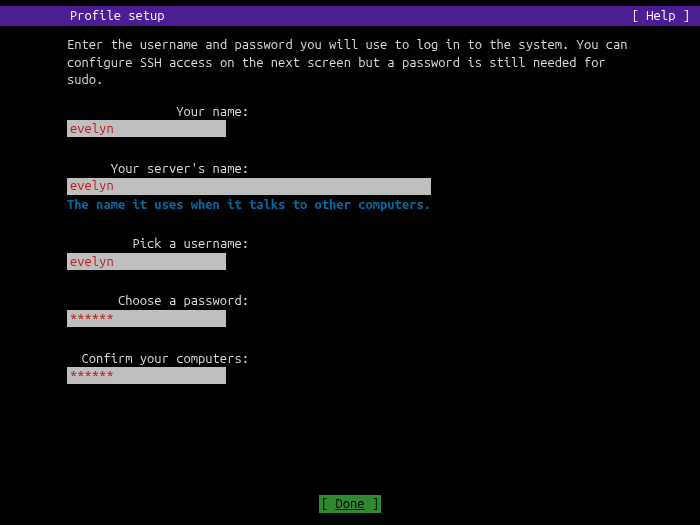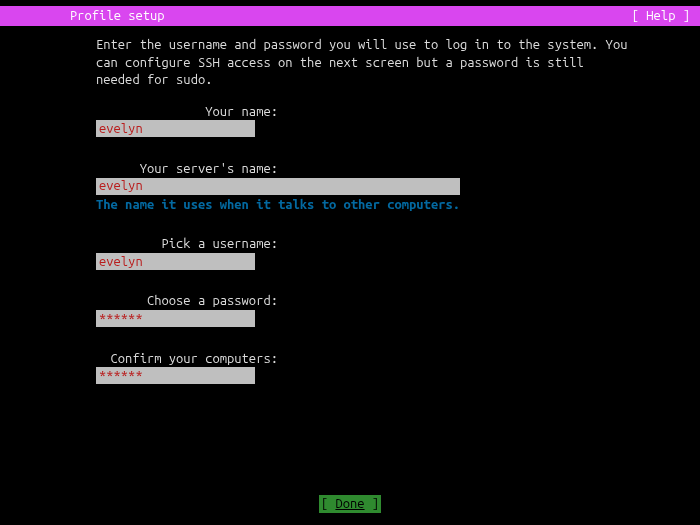--- a/index.html
+++ b/index.html
@@ -12,35 +12,35 @@
     color: #fff;
     overflow: hidden;
     line-height: 1.35;
   }
   .screen {
     width: 700px;
     height: 525px;
     position: relative;
   }
   .header {
-    background: #d946ef;
+    background: #4c1d95;
     color: #fff;
     height: 20px;
     display: flex;
     align-items: center;
     justify-content: space-between;
     padding: 0 10px 0 70px;
     margin-top: 6px;
   }
   .help {
     cursor: pointer;
     margin-left: 35px;
   }
   .body {
-    padding: 10px 70px 0 96px;
+    padding: 10px 70px 0 67px;
   }
   .intro {
     color: #ddd;
     margin-bottom: 14px;
   }
   .row {
     display: flex;
     align-items: flex-start;
     margin-bottom: 22px;
     flex-direction: column;

